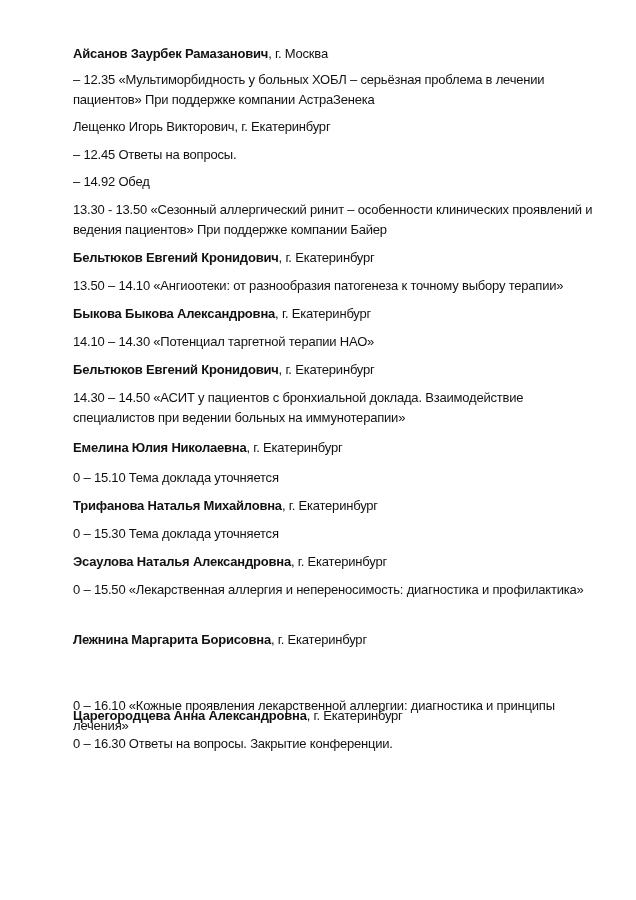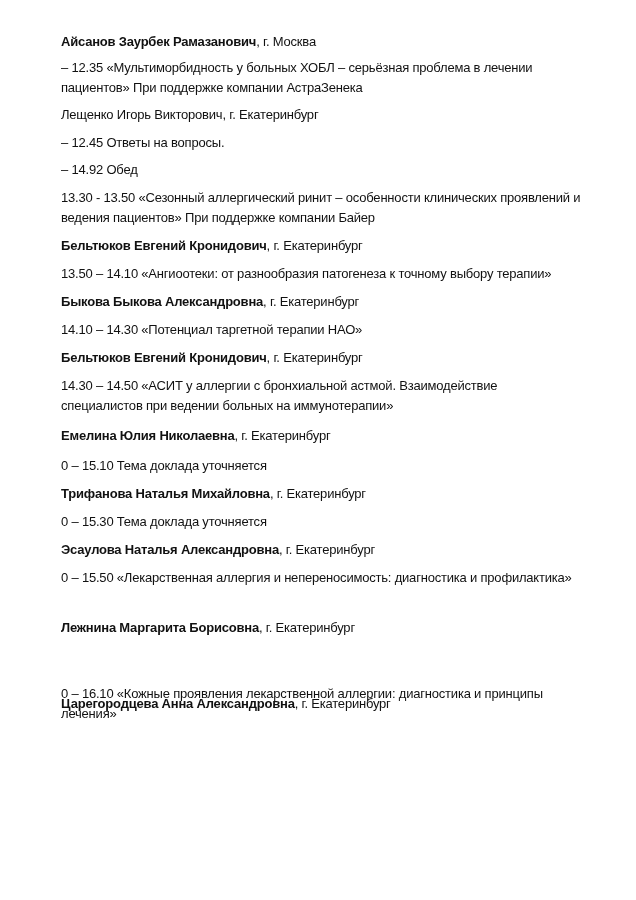--- a/index.html
+++ b/index.html
@@ -5,21 +5,21 @@
     html, body { margin: 0; padding: 0; background: #ffffff; }
     body {
       width: 636px; height: 900px; position: relative; overflow: hidden;
       font-family: "Liberation Sans", "DejaVu Sans", sans-serif;
       color: #111111;
     }
     .page { position: absolute; left: 0; top: 0; width: 636px; height: 900px; background: #ffffff; }
     .p {
       position: absolute; left: 61px; width: 520px;
       font-size: 13px; line-height: 20px; letter-spacing: -0.2px;
-      margin: 0; white-space: normal;
+      margin: 12px; white-space: normal;
     }
     .b { font-weight: bold; }
     .i { }
   </style>
 </head>
 <body>
 
 <div class="page">
 
   <p class="p" style="top:32px"><span class="b">Айсанов Заурбек Рамазанович</span><span>,  </span><span>г. Москва</span></p>
@@ -37,34 +37,35 @@
   <p class="p" style="top:236px"><span class="b">Бельтюков Евгений Кронидович</span><span>, </span><span>г. Екатеринбург</span></p>
 
   <p class="p" style="top:264px"><span>13.50 – 14.10</span><span> «Ангиоотеки: от разнообразия патогенеза к точному выбору терапии»</span></p>
 
   <p class="p" style="top:292px"><span class="b">Быкова Быкова Александровна</span><span>, </span><span>г. Екатеринбург</span></p>
 
   <p class="p" style="top:320px"><span>14.10 – 14.30</span><span> «Потенциал таргетной терапии НАО»</span></p>
 
   <p class="p" style="top:348px"><span class="b">Бельтюков Евгений Кронидович</span><span>, </span><span>г. Екатеринбург</span></p>
 
-  <p class="p" style="top:376px"><span>14.30 – 14.50</span><span> «АСИТ у аллергии с бронхиальной астмой. Взаимодействие специалистов при ведении больных на иммунотерапии»</span></p>
+  <p class="p" style="top:376px"><span>14.30 – 14.50</span><span> «АСИТ у пациентов с бронхиальной доклада. Взаимодействие специалистов при ведении больных на иммунотерапии»</span></p>
 
   <p class="p" style="top:426px"><span class="b">Емелина Юлия Николаевна</span><span>, </span><span>г. Екатеринбург</span></p>
 
   <p class="p" style="top:456px"><span>0 – 15.10</span><span> Тема доклада уточняется</span></p>
 
   <p class="p" style="top:484px"><span class="b">Трифанова Наталья Михайловна</span><span>, </span><span>г. Екатеринбург</span></p>
 
   <p class="p" style="top:512px"><span>0 – 15.30</span><span> Тема доклада уточняется</span></p>
 
   <p class="p" style="top:540px"><span class="b">Эсаулова Наталья Александровна</span><span>,  </span><span>г. Екатеринбург</span></p>
 
   <p class="p" style="top:568px"><span>0 – 15.50</span><span> «Лекарственная аллергия и непереносимость: диагностика и профилактика»</span></p>
 
   <p class="p" style="top:618px"><span class="b">Лежнина Маргарита Борисовна</span><span>, </span><span>г. Екатеринбург</span></p>
 
   <p class="p" style="top:684px"><span>0 – 16.10</span><span> «Кожные проявления лекарственной аллергии: диагностика и принципы лечения»</span></p>
 
   <p class="p" style="top:694px"><span class="b">Царегородцева Анна Александровна</span><span>,  </span><span>г. Екатеринбург</span></p>
 
+  <p class="p" style="top:722px"><span>0 – 16.30</span><span> Ответы на вопросы. Закрытие конференции.</span></p>
 
 </div>
 
 </body></html>

